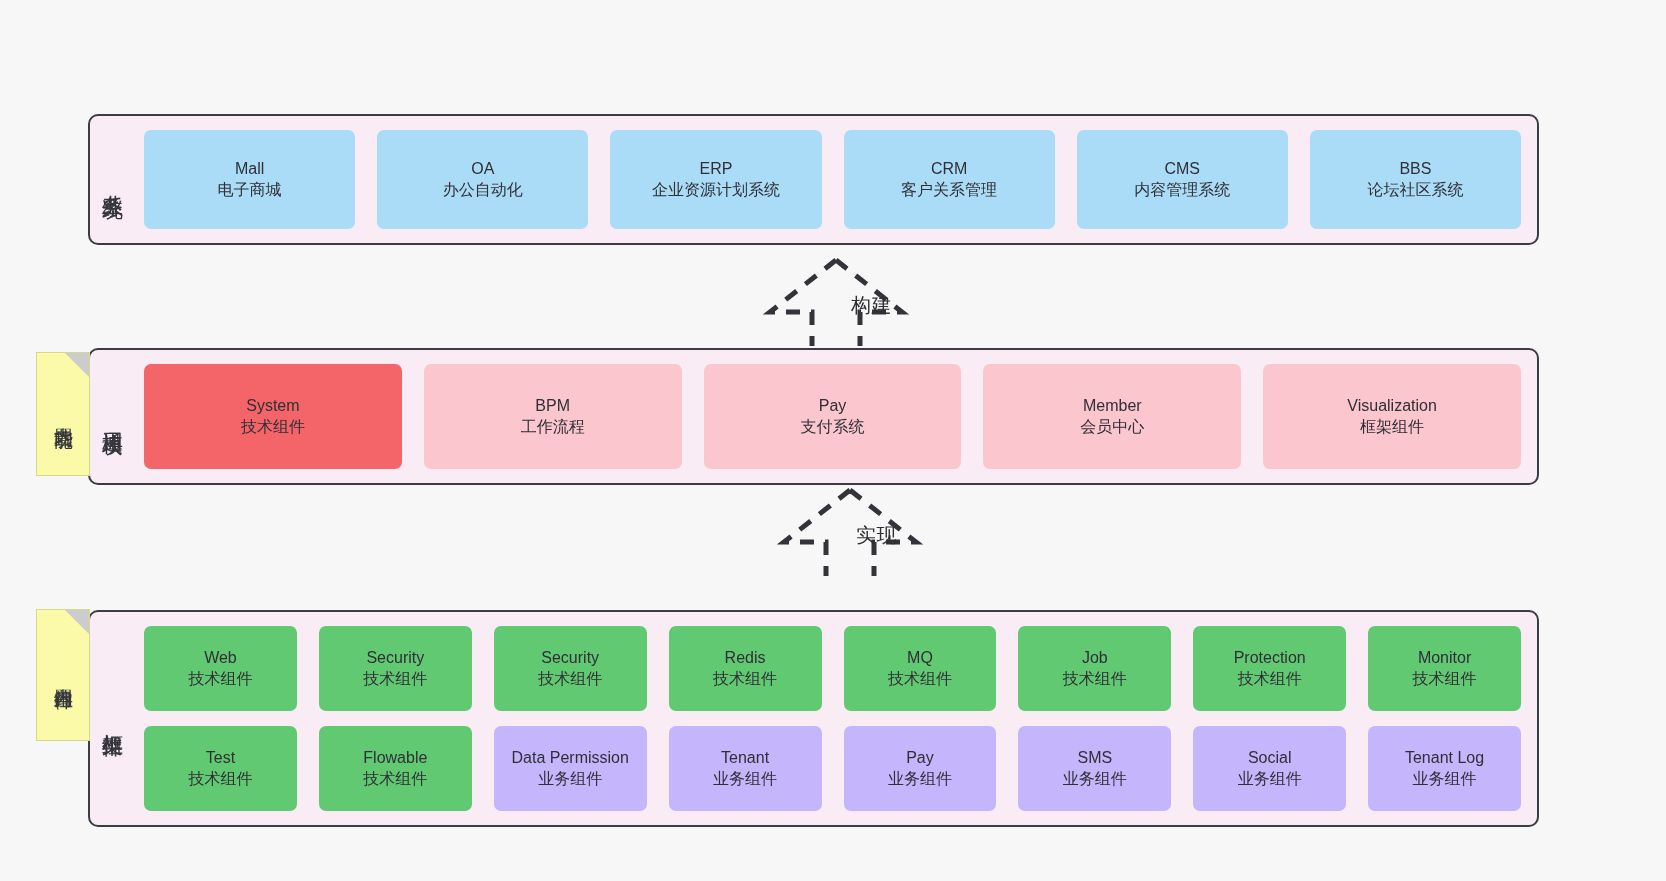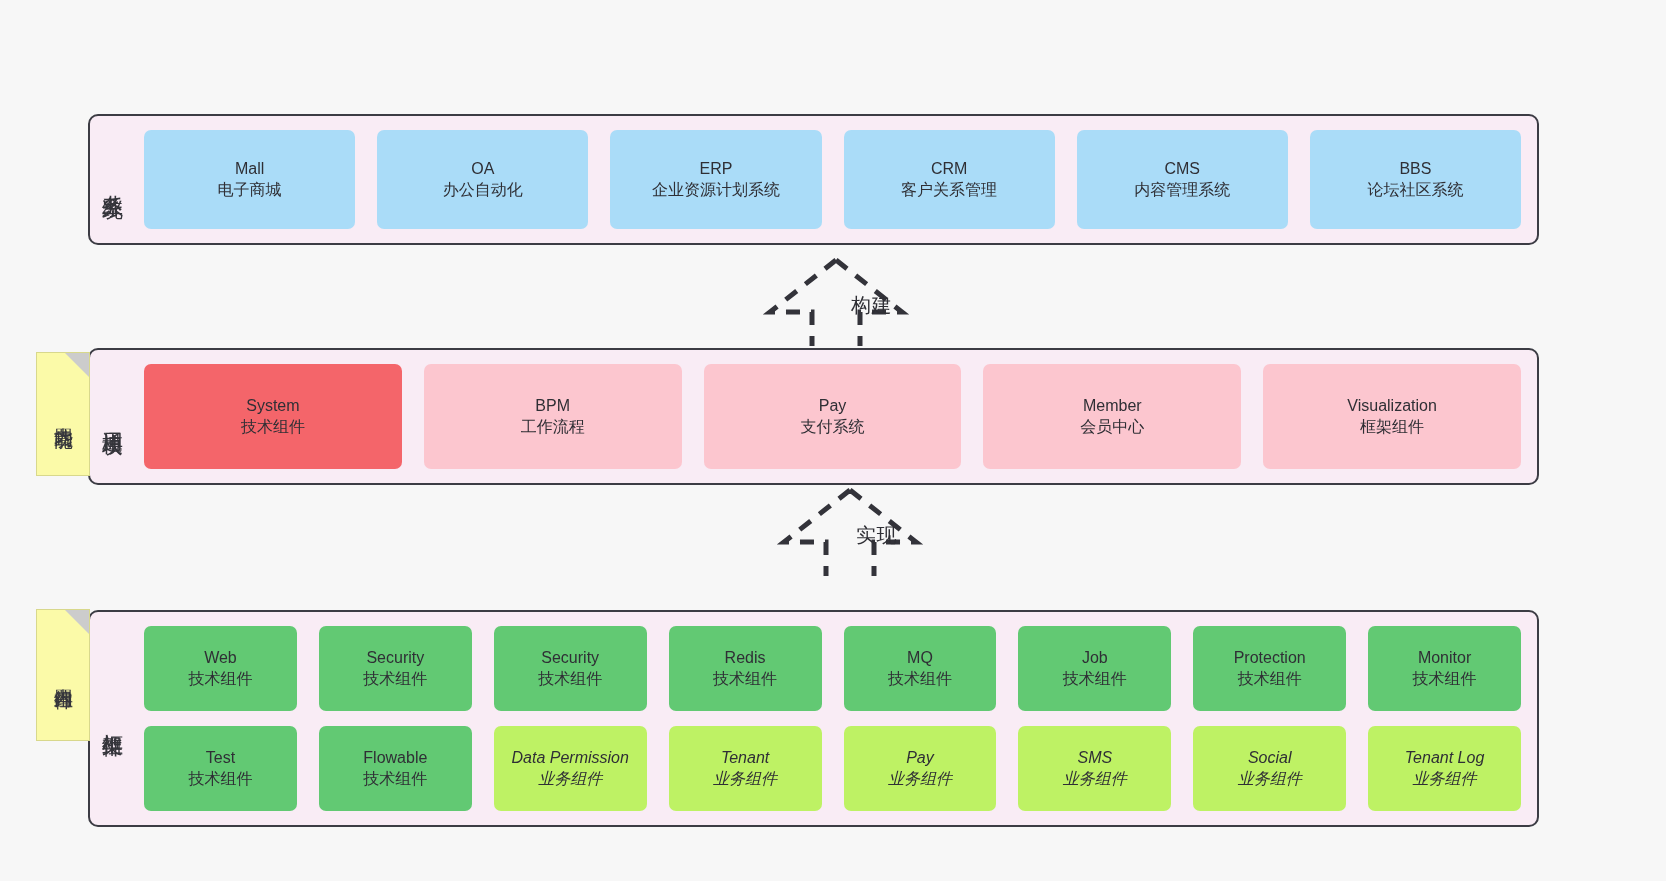--- a/index.html
+++ b/index.html
@@ -80,21 +80,21 @@
     box-sizing: border-box;
   }
   .card .l1 { display: block; }
   .card .l2 { display: block; text-align: right; }
 
   
   .c-blue       { background: #aadcf8; }
   .c-red        { background: #f4656a; }
   .c-pink       { background: #fcc6cf; }
   .c-green      { background: #62c973; }
-  .c-lightgreen { background: #bef264; font-style: italic; }
+  .c-lightgreen { background: #c4b5fd; }
 
   
   #layer-business  { left: 88px;  top: 114px; width: 1451px; height: 131px; }
   #layer-common    { left: 88px;  top: 348px; width: 1451px; height: 137px; }
   #layer-framework { left: 88px;  top: 610px; width: 1451px; height: 217px; }
 
   
   .note {
     position: absolute;
     box-sizing: border-box;

